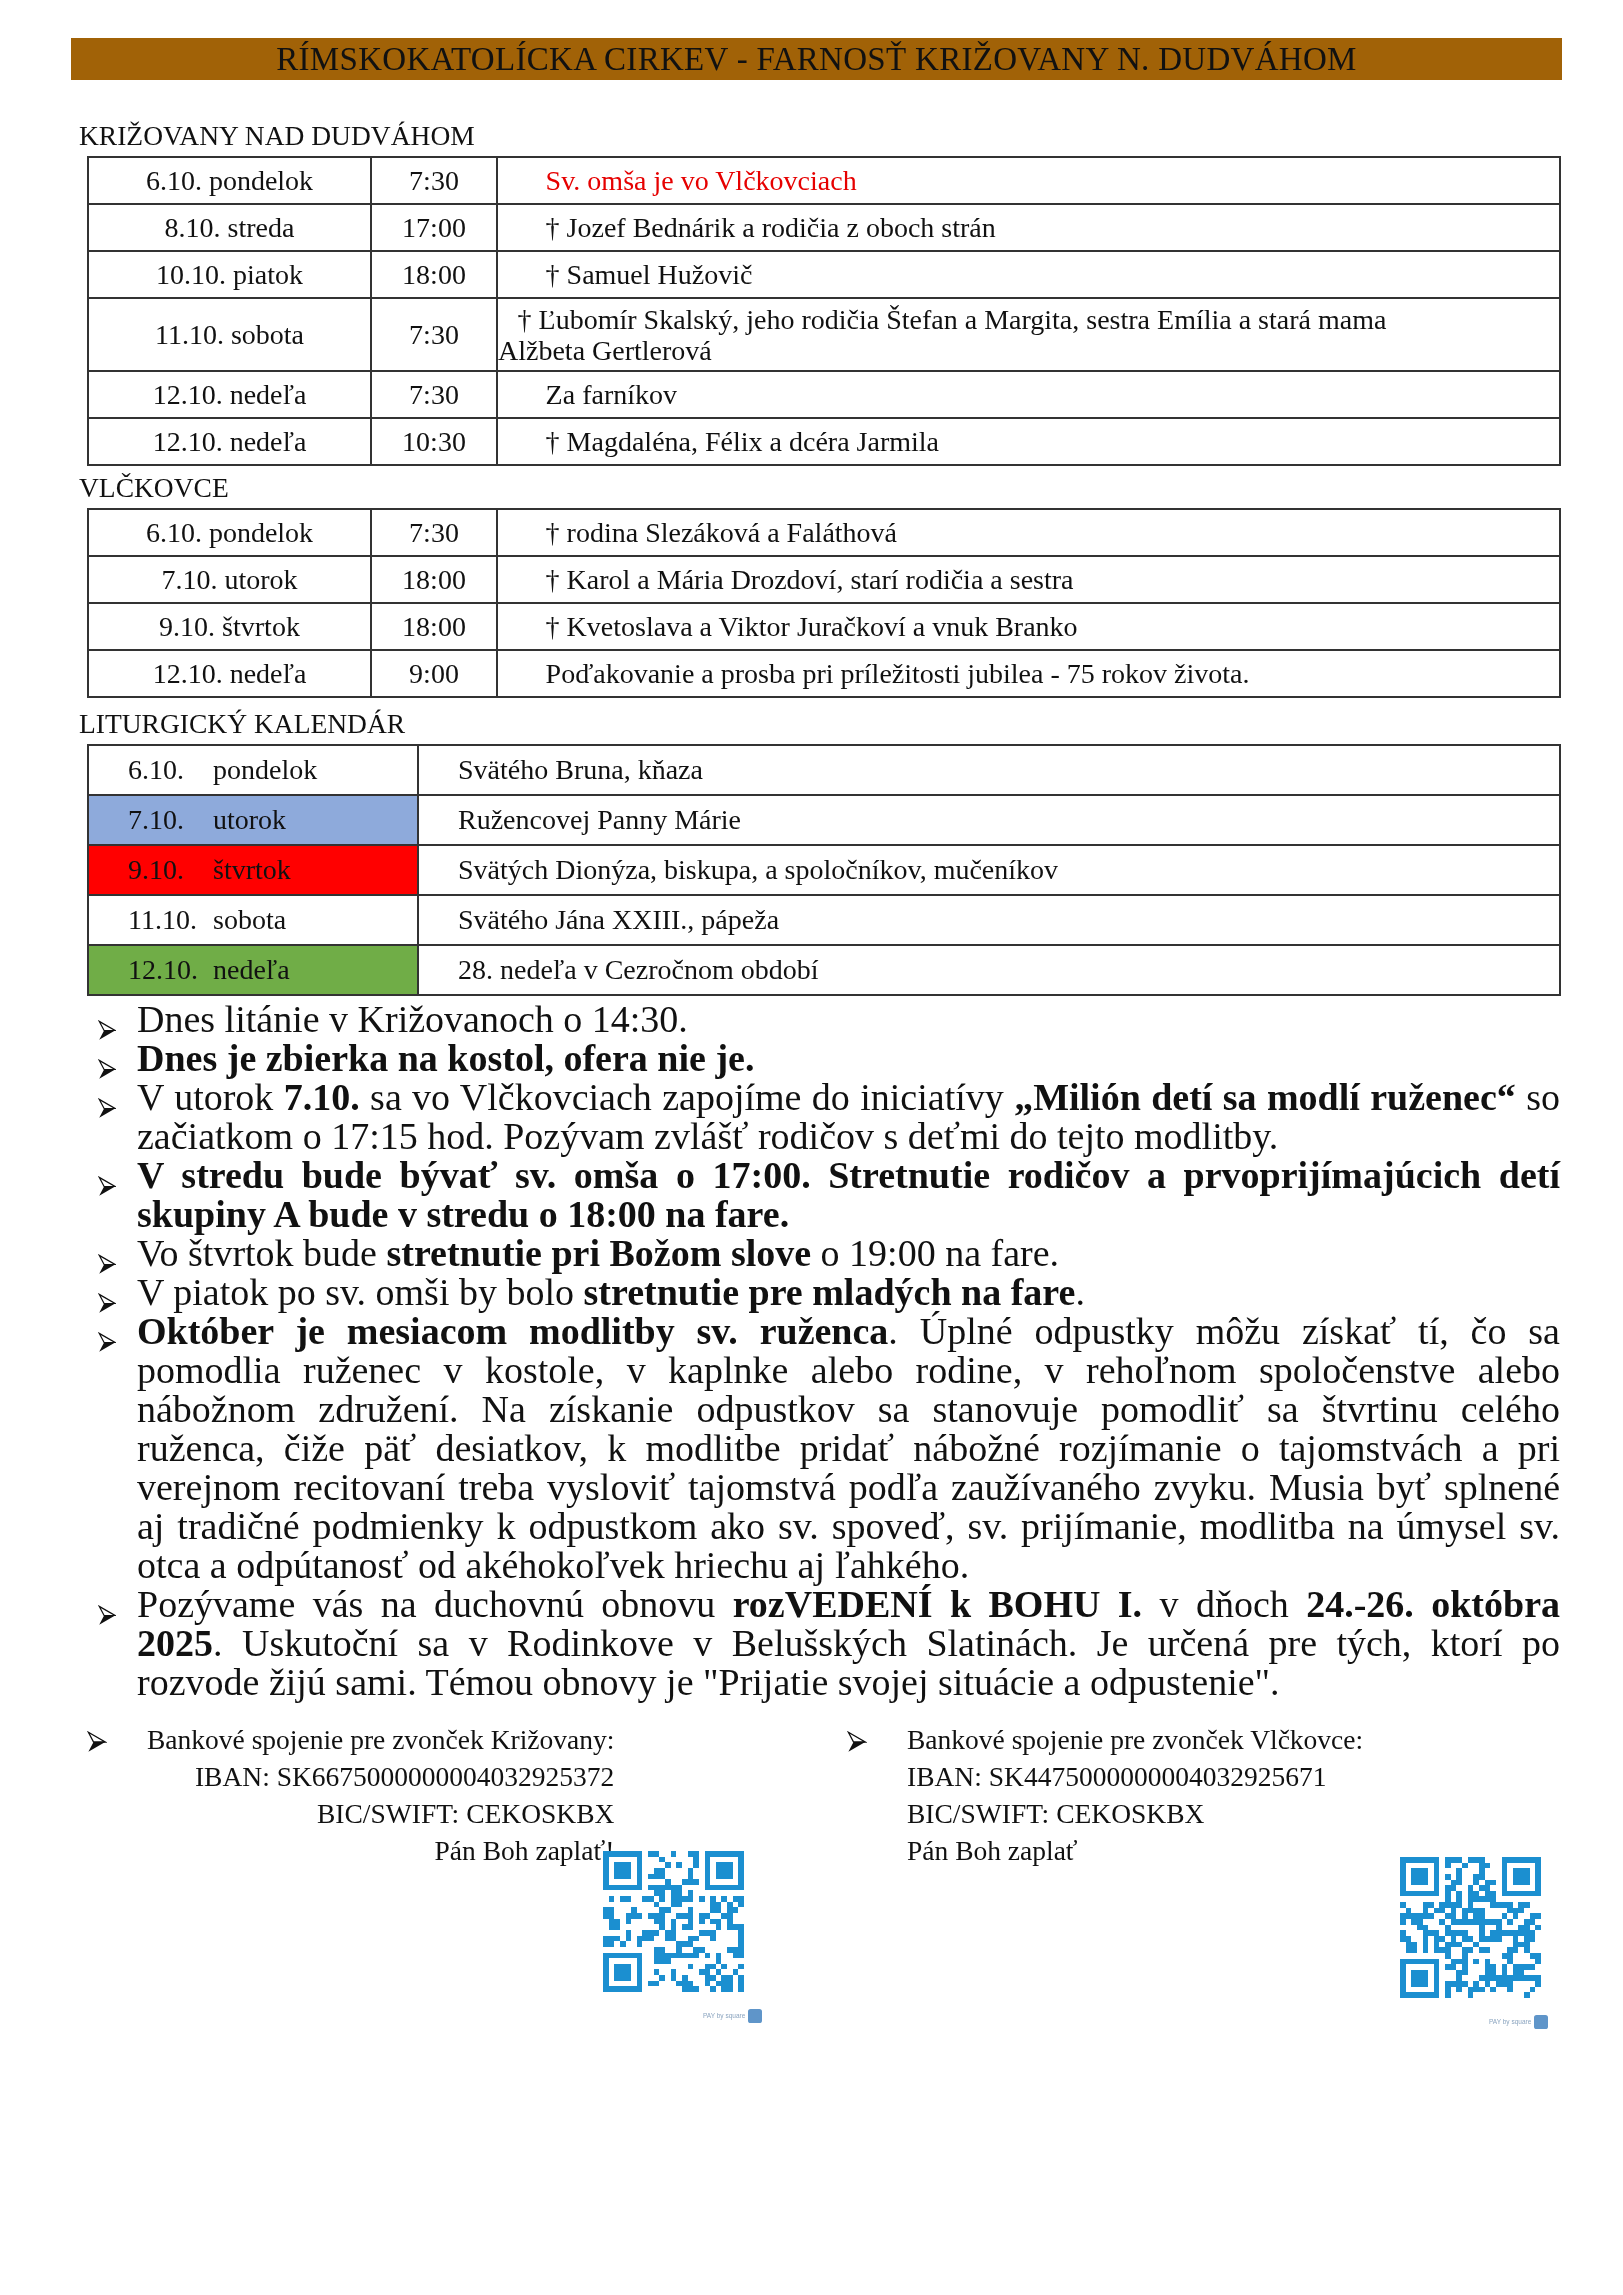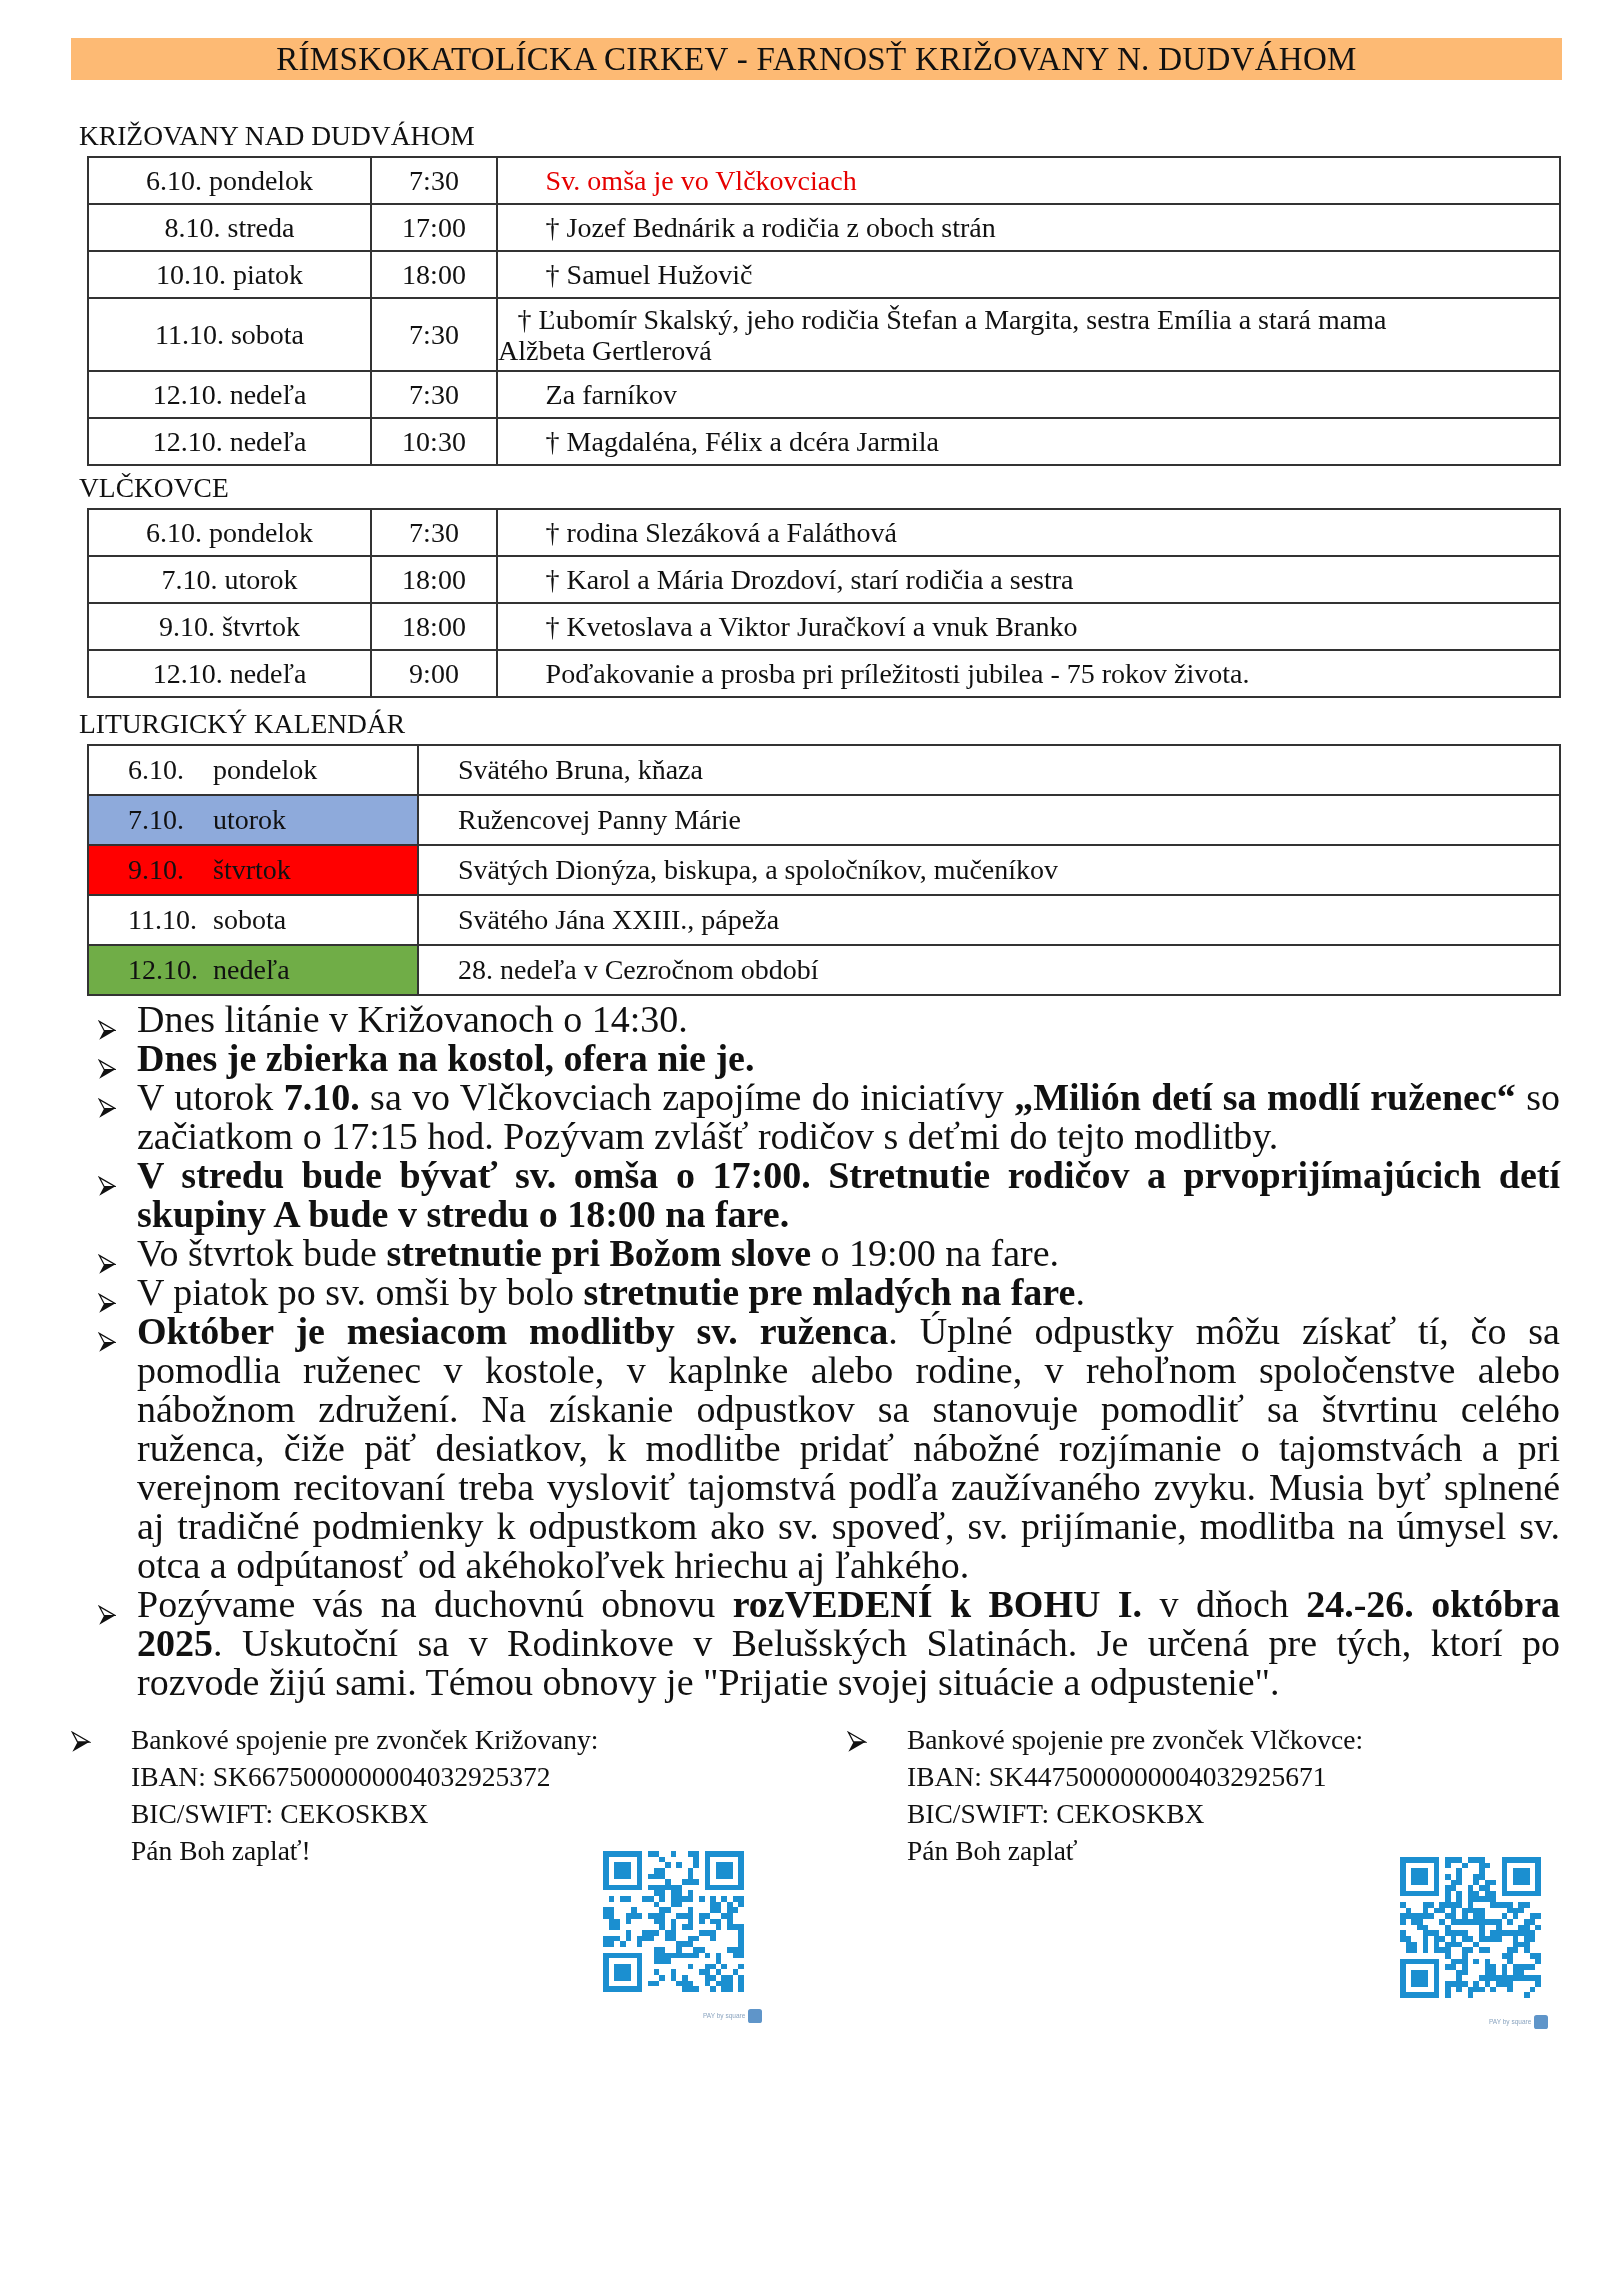--- a/index.html
+++ b/index.html
@@ -4,21 +4,21 @@
 <style>
   html, body { margin: 0; padding: 0; background: #ffffff; }
   body {
     width: 1623px; height: 2295px; position: relative; overflow: hidden;
     font-family: "Liberation Serif", "DejaVu Serif", serif; color: #111;
   }
   .page { position: absolute; left: 0; top: 0; width: 1623px; height: 2295px; }
 
   
   .band { position: absolute; left: 71px; width: 1491px; text-align: center; white-space: nowrap; overflow: hidden; }
-  .band-gray { top: 38px; height: 42px; background: #fdba74; font-size: 33px; line-height: 42px; letter-spacing: 0.3px; }
+  .band-gray { top: 38px; height: 42px; background: #a16207; font-size: 33px; line-height: 42px; letter-spacing: 0.3px; }
   .band-yellow { top: 80px; height: 38px; background: #ffc000; font-size: 31px; line-height: 38px; color: #1a1a1a; }
   .band-yellow .sc { font-variant: small-caps; }
 
   .section-label { position: absolute; left: 79px; font-size: 27.5px; white-space: nowrap; }
 
   table.sched {
     position: absolute; left: 87px; width: 1474px; border-collapse: collapse;
     font-size: 28px; table-layout: fixed;
   }
   table.sched td { border: 2px solid #333; padding: 0; vertical-align: middle; }
@@ -176,21 +176,21 @@
       <div class="item"><span class="bullet" style="top: 9.2px;"><svg width="18.3" height="21" viewBox="0 0 30 34">
             <path d="M2 2 L28 17 L2 32 L10 17 Z" fill="#111"></path>
             <path d="M2 2 L28 17 L10 17 Z" fill="#fff" stroke="#111" stroke-width="2"></path>
           </svg></span><b>Október je mesiacom modlitby sv. ruženca</b><span>. Úplné odpustky môžu získať tí, čo sa pomodlia ruženec v kostole, v kaplnke alebo rodine, v rehoľnom spoločenstve alebo nábožnom združení. Na získanie odpustkov sa stanovuje pomodliť sa štvrtinu celého ruženca, čiže päť desiatkov, k modlitbe pridať nábožné rozjímanie o tajomstvách a pri verejnom recitovaní treba vysloviť tajomstvá podľa zaužívaného zvyku. Musia byť splnené aj tradičné podmienky k odpustkom ako sv. spoveď, sv. prijímanie, modlitba na úmysel sv. otca a odpútanosť od akéhokoľvek hriechu aj ľahkého.</span></div>
       <div class="item"><span class="bullet" style="top: 9.2px;"><svg width="18.3" height="21" viewBox="0 0 30 34">
             <path d="M2 2 L28 17 L2 32 L10 17 Z" fill="#111"></path>
             <path d="M2 2 L28 17 L10 17 Z" fill="#fff" stroke="#111" stroke-width="2"></path>
           </svg></span><span>Pozývame vás na duchovnú obnovu </span><b>rozVEDENÍ k BOHU I.</b><span> v dňoch </span><b>24.-26. októbra 2025</b><span>. Uskutoční sa v Rodinkove v Belušských Slatinách. Je určená pre tých, ktorí po rozvode žijú sami. Témou obnovy je "Prijatie svojej situácie a odpustenie".</span></div>
     </div>
 
-  <div class="bank" style="left:71px; top:1721px; width:720px; height:157px;">
+  <div class="bank" style="left:87px; top:1721px; width:720px; height:157px;text-align:right;">
     <span class="bullet">
       <svg width="19.6" height="22" viewBox="0 0 30 34">
           <path d="M2 2 L28 17 L2 32 L10 17 Z" fill="#111"></path>
           <path d="M2 2 L28 17 L10 17 Z" fill="#fff" stroke="#111" stroke-width="2"></path>
         </svg>
     </span>
     <div class="lines">
       <div>Bankové spojenie pre zvonček Križovany:</div>
       <div>IBAN: SK6675000000004032925372</div>
       <div>BIC/SWIFT: CEKOSKBX</div>

